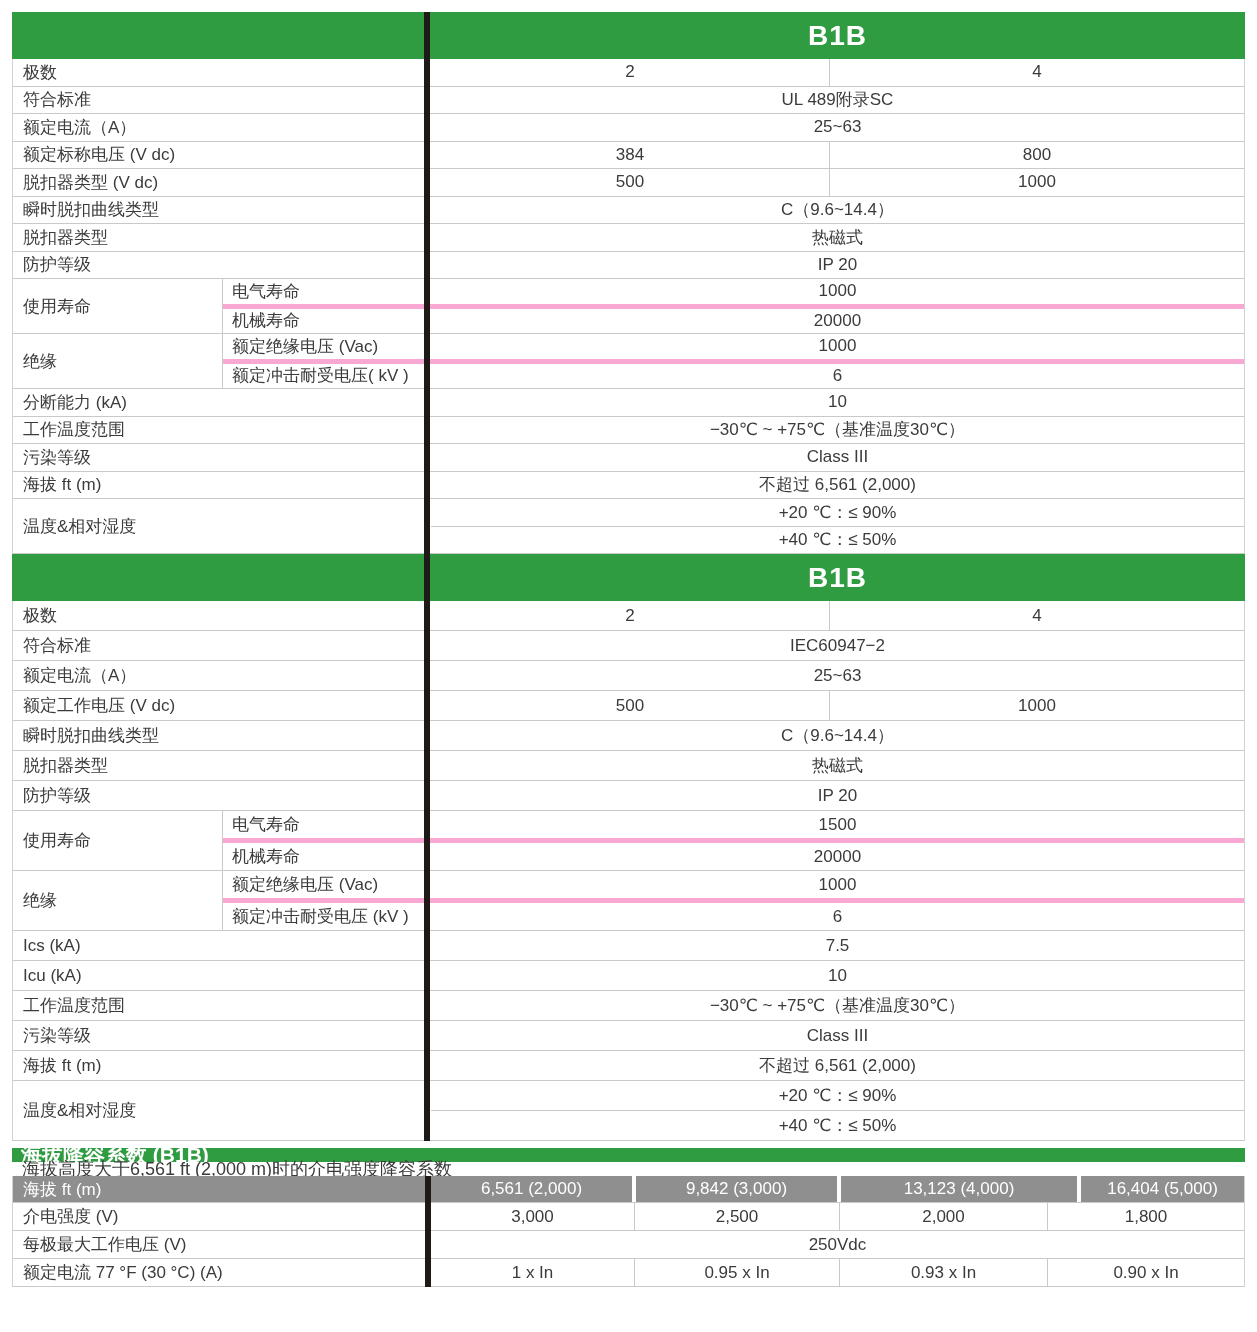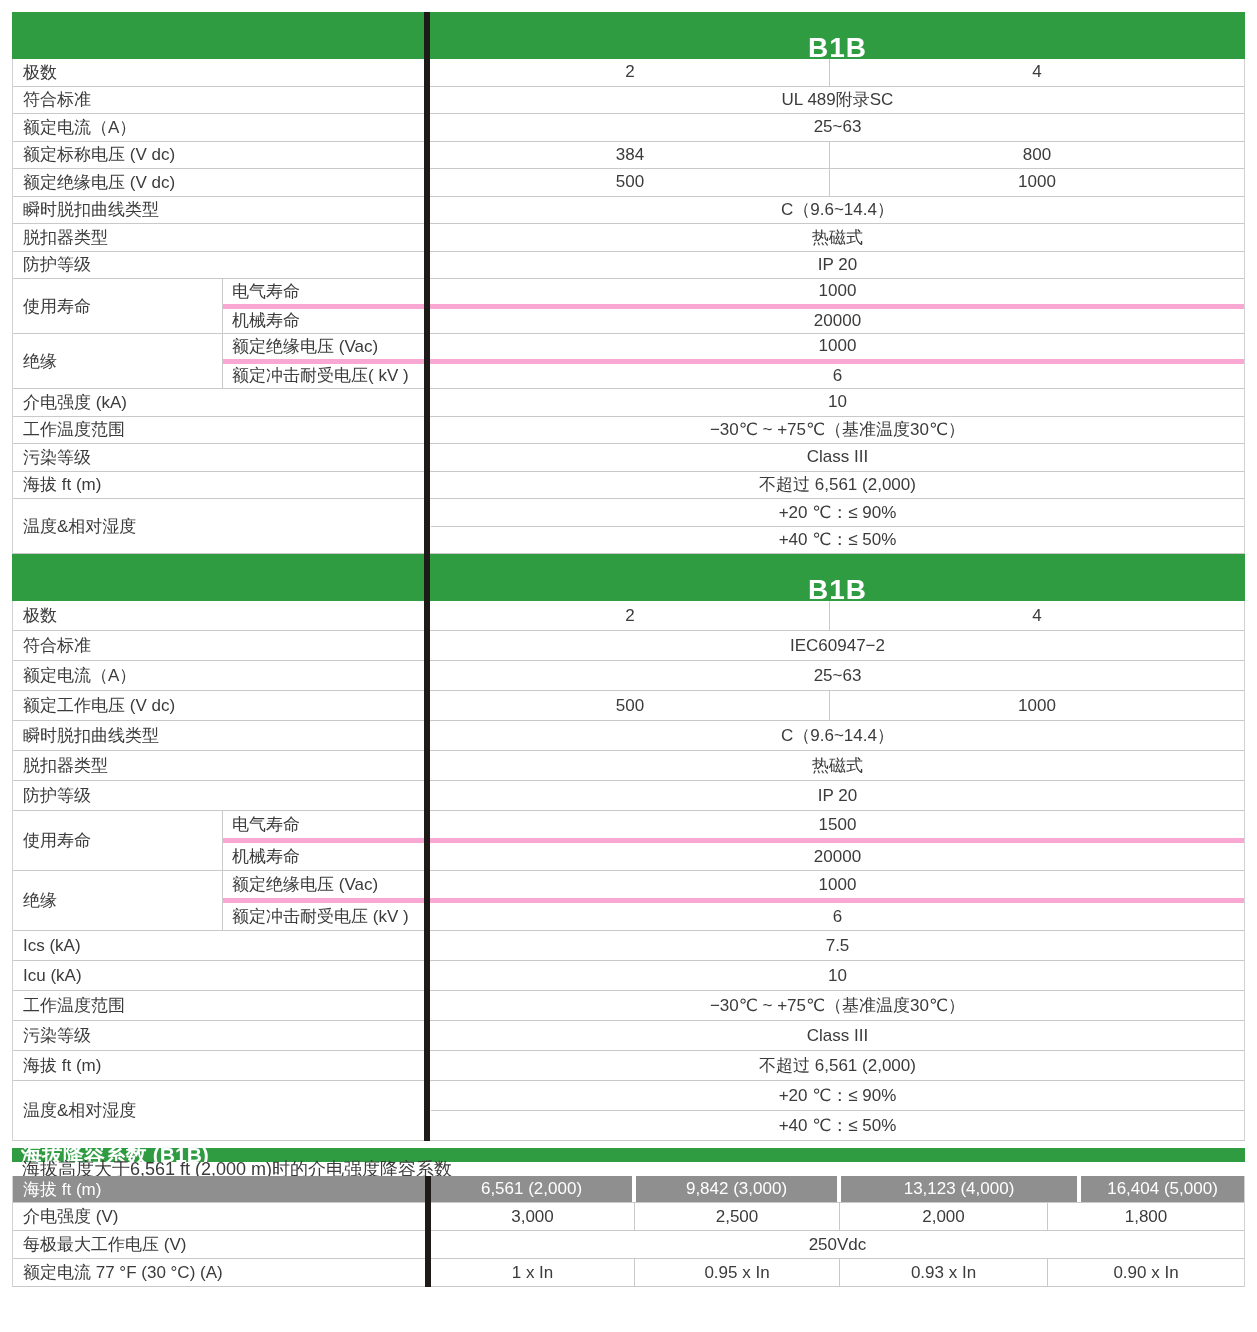--- a/index.html
+++ b/index.html
@@ -6,21 +6,21 @@
   html,body { background:#fff; }
   .page {
     position:relative; width:1257px; height:1332px; background:#fff;
     font-family:"Liberation Sans","DejaVu Sans",sans-serif; color:#3B3B3B; overflow:hidden;
   }
   .sec { position:absolute; left:12px; width:1233px; }
   #t1 { top:12px; } #t2 { top:554px; } #t3 { top:1148px; }
 
   
   .ghead { height:47px; background:#2F9C41; position:relative; }
-  .gtitle { position:absolute; left:418px; width:815px; top:12px; height:47px;
+  .gtitle { position:absolute; left:418px; width:815px; top:0; height:47px;
     display:flex; align-items:center; justify-content:center;
     color:#fff; font-size:28px; font-weight:bold; letter-spacing:1px; }
 
   
   .rows { background:#fff; border-left:1px solid #D2D2D2; border-right:1px solid #D2D2D2; }
   .row, .rowg { display:flex; border-bottom:1px solid #C9C9C9; }
   .t1 .row { height:27.5px; } .t1 .rowg { height:55px; }
   .t2 .row { height:30px; }   .t2 .rowg { height:60px; }
   .lab, .labw { width:412px; padding-left:10px; display:flex; align-items:center; font-size:17px; }
   .vals { flex:1; margin-left:6px; display:flex; }
@@ -94,21 +94,21 @@
           </div>
       </div>
       <div class="row">
         <div class="lab">额定标称电压 (V dc)</div>
         <div class="vals">
             <div class="vc vhalf">384</div>
             <div class="vc vrest">800</div>
           </div>
       </div>
       <div class="row">
-        <div class="lab">额定绝缘电压 (V dc)</div>
+        <div class="lab">脱扣器类型 (V dc)</div>
         <div class="vals">
             <div class="vc vhalf">500</div>
             <div class="vc vrest">1000</div>
           </div>
       </div>
       <div class="row">
         <div class="lab">瞬时脱扣曲线类型</div>
         <div class="vals">
             <div class="vc vfull">C（9.6~14.4）</div>
           </div>
@@ -145,21 +145,21 @@
               <div class="sublab">额定绝缘电压 (Vac)</div>
               <div class="sval">1000</div>
             </div>
           <div class="sr">
               <div class="sublab">额定冲击耐受电压( kV )</div>
               <div class="sval">6</div>
             </div>
         </div>
       </div>
       <div class="row">
-        <div class="lab">介电强度 (kA)</div>
+        <div class="lab">分断能力 (kA)</div>
         <div class="vals">
             <div class="vc vfull">10</div>
           </div>
       </div>
       <div class="row">
         <div class="lab">工作温度范围</div>
         <div class="vals">
             <div class="vc vfull">−30℃ ~ +75℃（基准温度30℃）</div>
           </div>
       </div>

